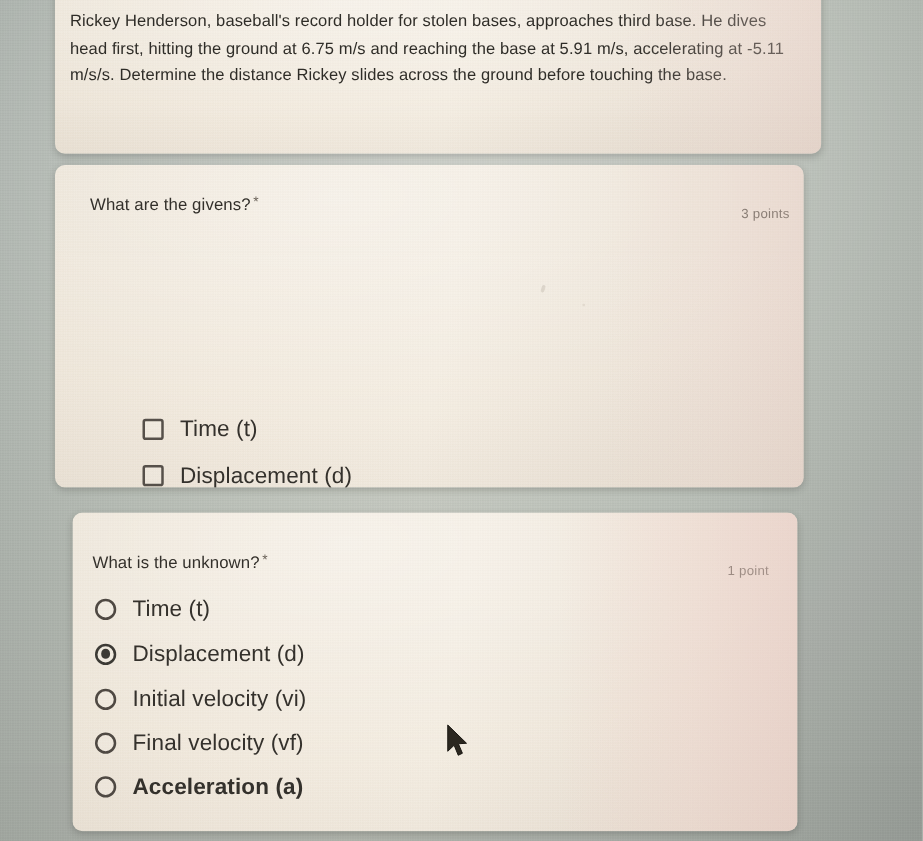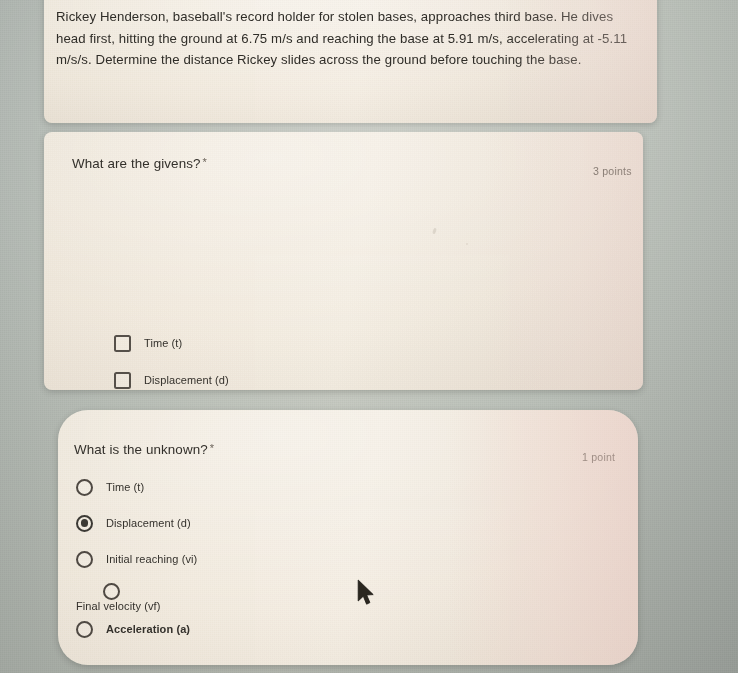--- a/index.html
+++ b/index.html
@@ -77,21 +77,21 @@
     top: 16px;
     width: 580px;
     font-size: 13.2px;
     line-height: 21.5px;
     color: #2f2d28;
     letter-spacing: .1px;
   }
 
   
   #q1-card { left: 44px; top: 132px; width: 599px; height: 258px; }
-  #q2-card { left: 58px; top: 410px; width: 580px; height: 255px; border-radius: 30px; }
+  #q2-card { left: 58px; top: 410px; width: 580px; height: 255px; }
 
   .q-title {
     position: absolute;
     font-size: 13.4px;
     color: #33302b;
     letter-spacing: .1px;
     white-space: nowrap;
   }
   .q-title .req {
     color: #6b635a;
@@ -113,21 +113,21 @@
   #q2-points { left: 524px; top: 41px; }
 
   .options { position: absolute; left: 0; top: 0; width: 100%; }
   .option {
     position: absolute;
     display: flex;
     align-items: center;
     height: 22px;
   }
   .option-label {
-    font-size: 11px;
+    font-size: 18px;
     color: #34312c;
     letter-spacing: .1px;
     white-space: nowrap;
   }
 
   
   .cb {
     width: 17px;
     height: 17px;
     box-sizing: border-box;
@@ -264,23 +264,23 @@
       <div class="option" style="left:18px; top:66px;">
         <span class="rb off"></span>
         <span class="option-label">Time (t)</span>
       </div>
       <div class="option" style="left:18px; top:102px;">
         <span class="rb on"></span>
         <span class="option-label">Displacement (d)</span>
       </div>
       <div class="option" style="left:18px; top:138px;">
         <span class="rb off"></span>
-        <span class="option-label">Initial reaching (vi)</span>
-      </div>
-      <div class="option" style="left:18px; top:173px;flex-direction:column;">
+        <span class="option-label">Initial velocity (vi)</span>
+      </div>
+      <div class="option" style="left:18px; top:173px;">
         <span class="rb off"></span>
         <span class="option-label">Final velocity (vf)</span>
       </div>
       <div class="option" style="left:18px; top:208px;font-weight:bold;">
         <span class="rb off"></span>
         <span class="option-label">Acceleration (a)</span>
       </div>
     </div>
   </div>
 </div>

